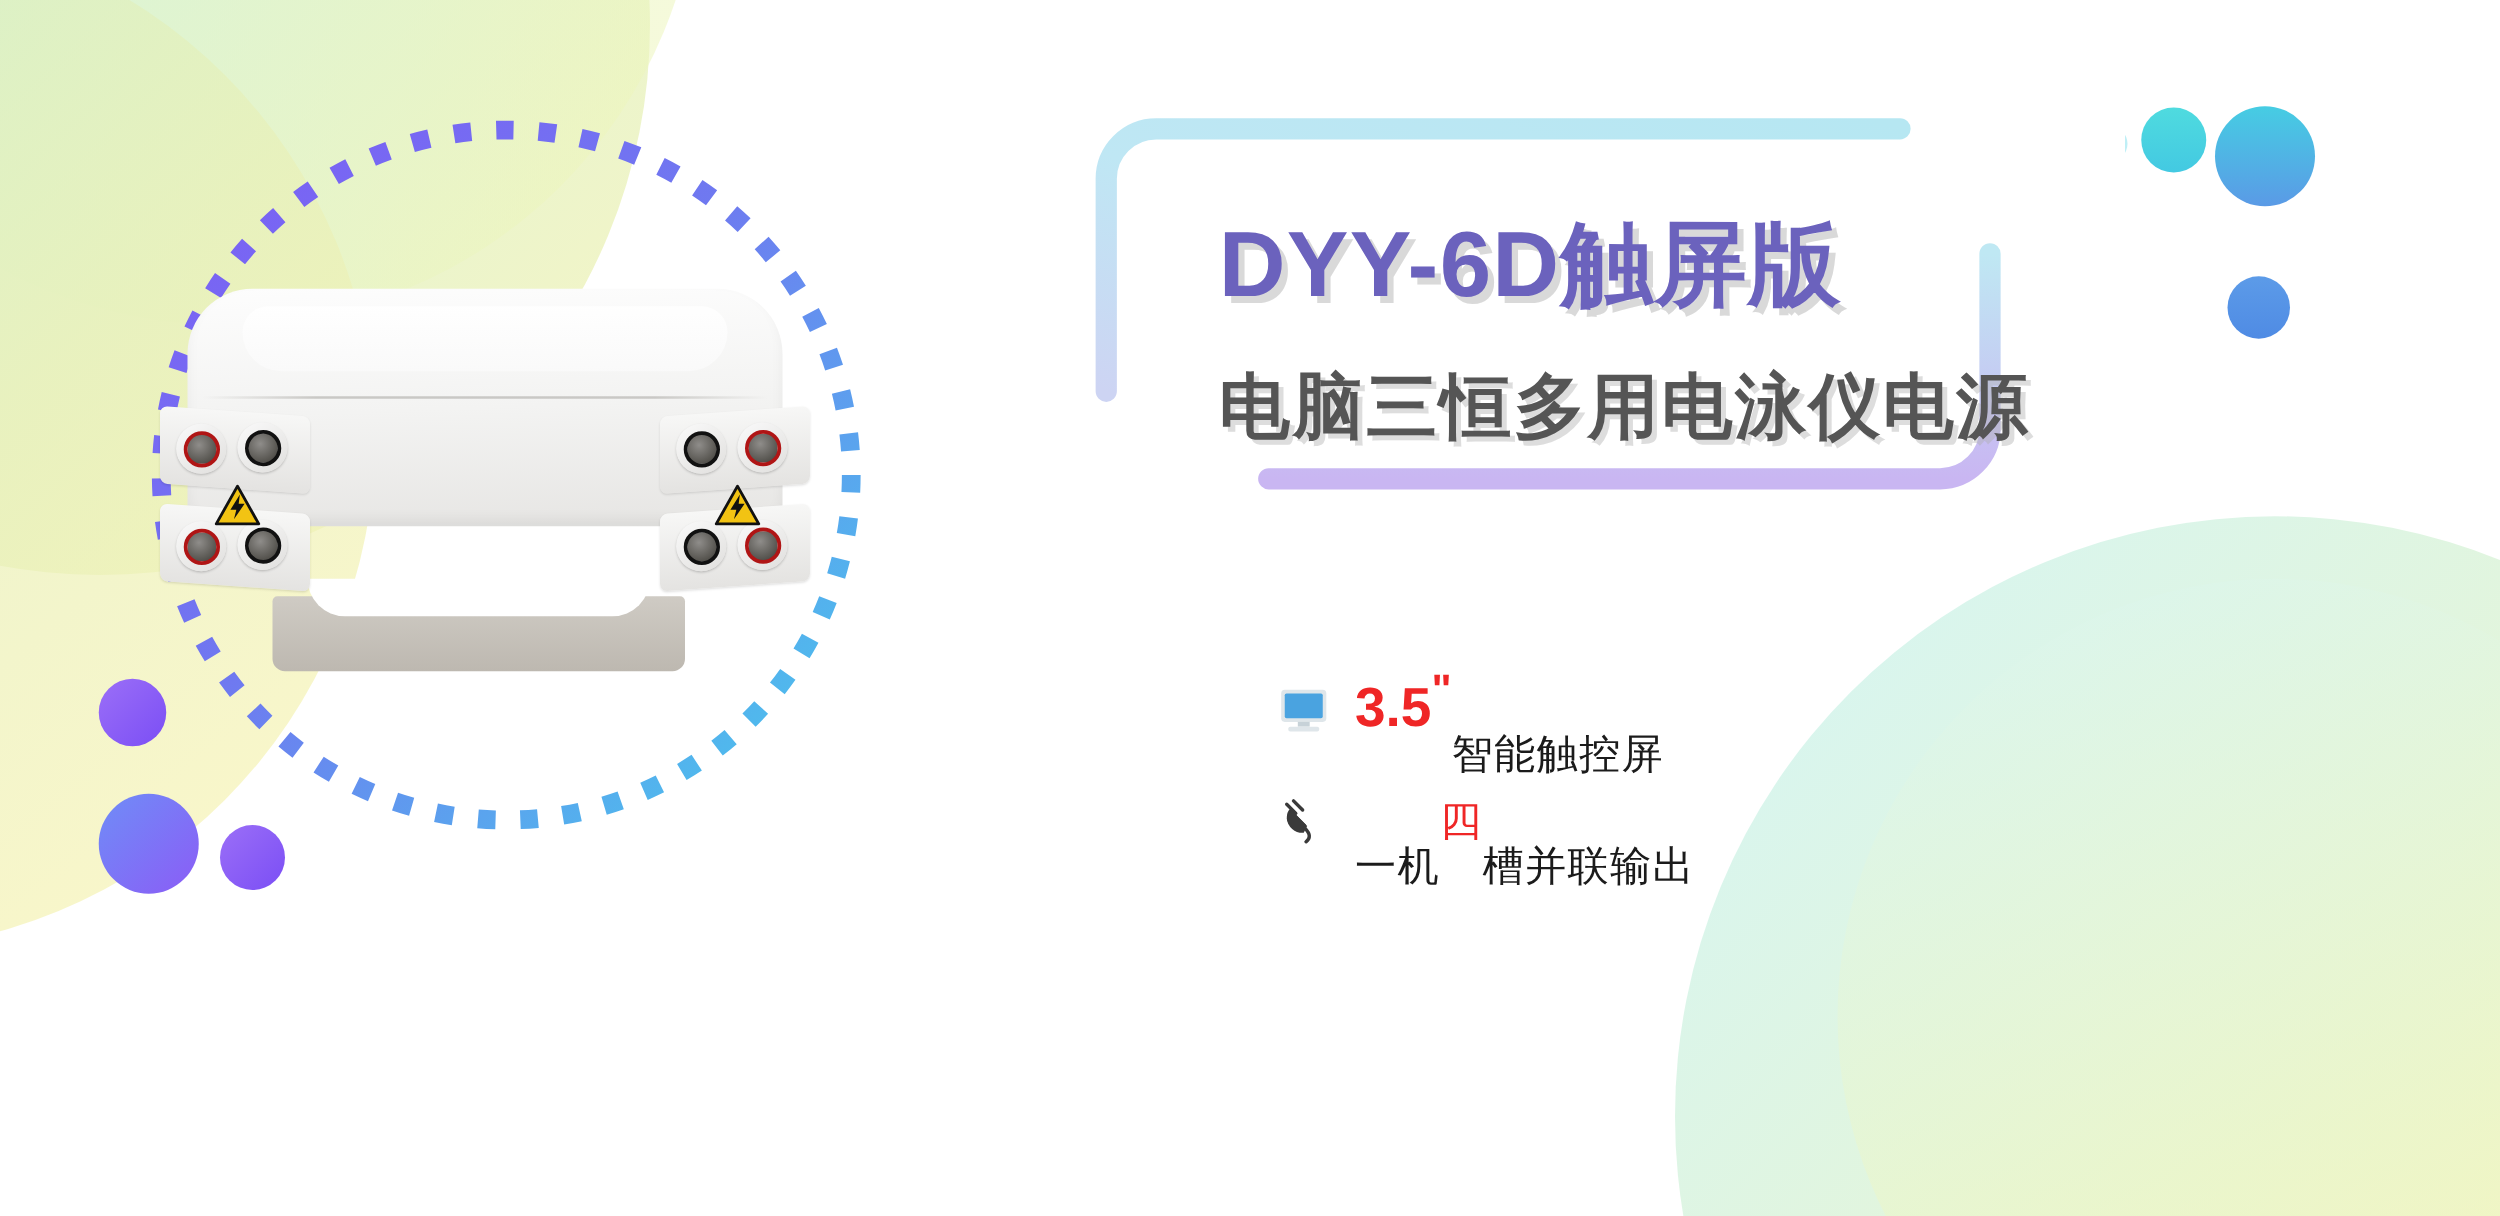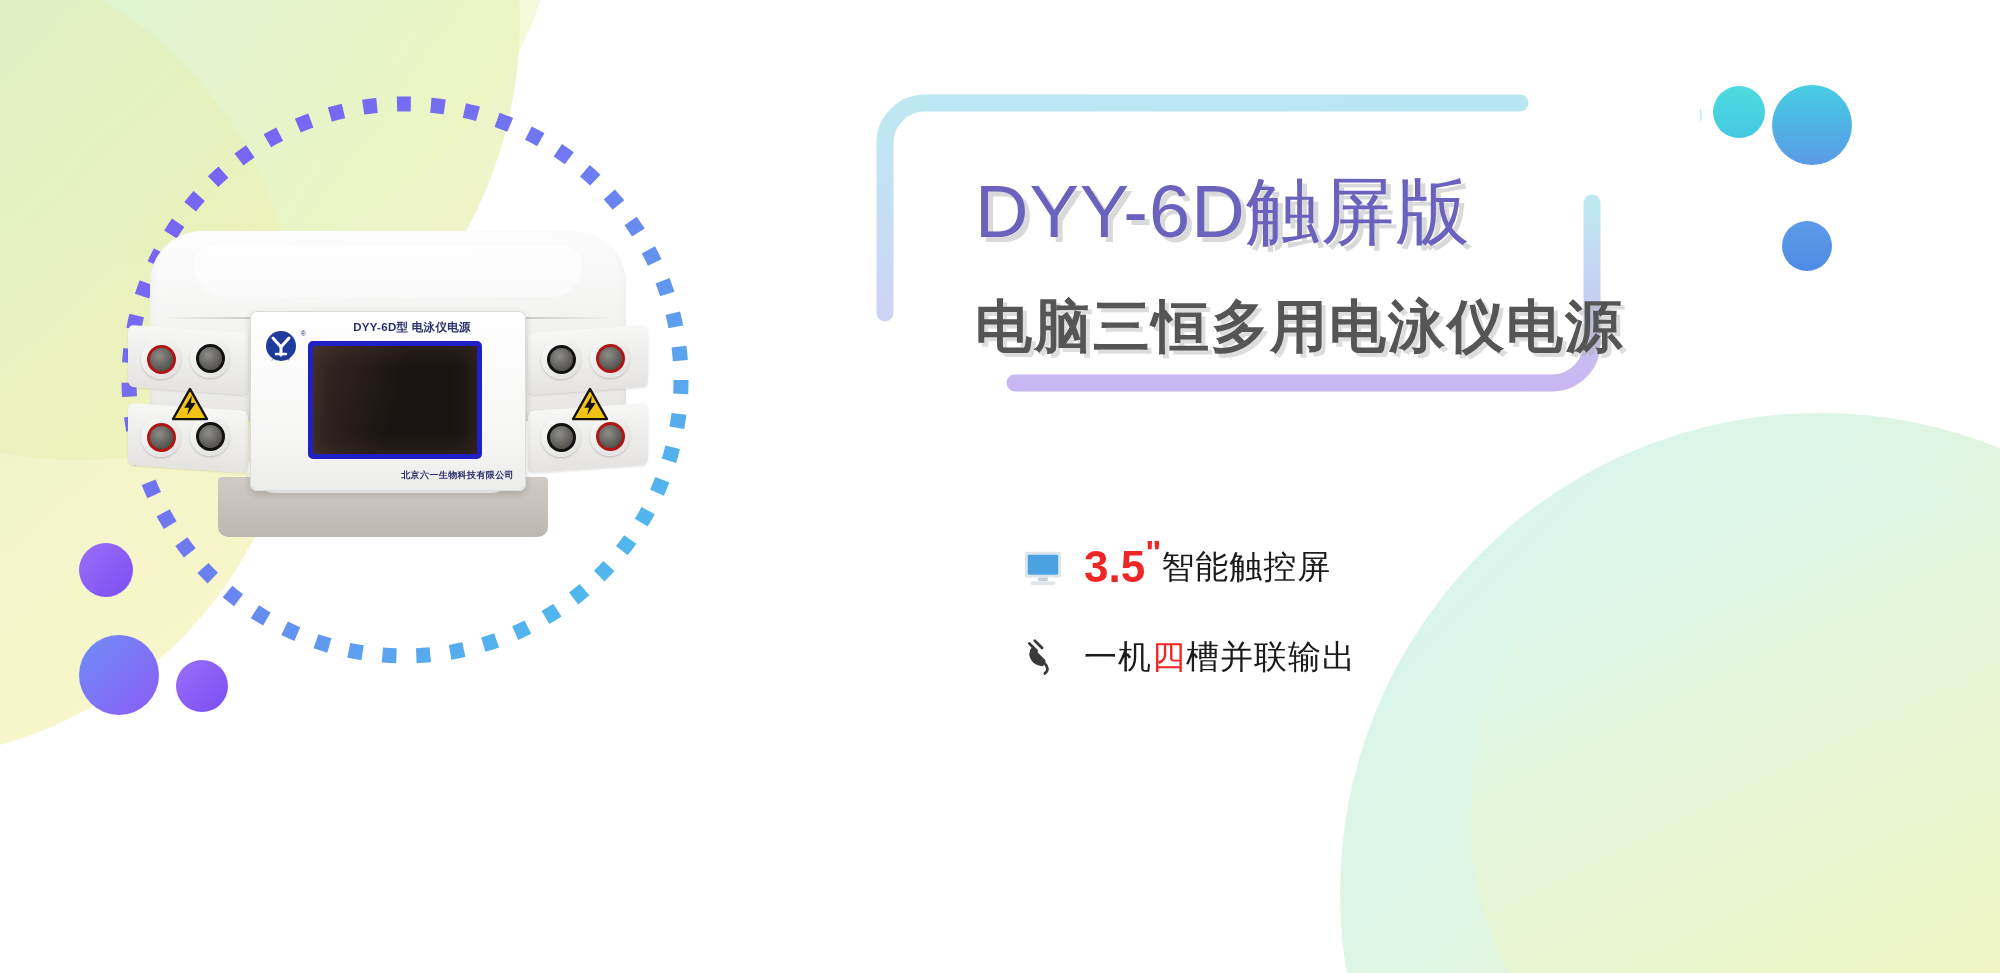--- a/index.html
+++ b/index.html
@@ -136,21 +136,21 @@
     font-size:9px; color:#2b2f6b; letter-spacing:.4px; font-weight:600;
   }
 
   
   .frame { position:absolute; left:920px; top:88px; width:760px; height:320px; }
   .frame svg { width:100%; height:100%; overflow:visible; }
 
   
   .title {
     position:absolute; left:975px; top:175px;
-    font-size:74px; font-weight:400; letter-spacing:1px; line-height:1;
+    font-size:74px; font-weight:700; letter-spacing:1px; line-height:1;
     color:#6b62bd; white-space:nowrap;
     text-shadow:5px 5px 0 rgba(170,170,170,.45);
   }
   .subtitle {
     position:absolute; left:975px; top:298px;
     font-size:57px; font-weight:700; letter-spacing:2px; line-height:1;
     color:#555555; white-space:nowrap;
     text-shadow:4px 4px 0 rgba(175,175,175,.42);
   }
 
@@ -166,21 +166,21 @@
   }
   .feat .big-num {
     color:#ef2626; font-size:44px; font-weight:700; letter-spacing:0;
     line-height:1; display:inline-block; vertical-align:baseline;
   }
   .feat .inch {
     color:#ef2626; font-size:34px; font-weight:700;
     position:relative; top:-12px; letter-spacing:0;
   }
   .feat .hl { color:#ef2626; }
-  .feat .txt { display:inline-block; }
+  .feat .txt { display:inline-block;margin-top:36px; }
 </style>
 </head>
 <body>
 
 <div id="stage">
 
   <div class="blob blob-tl-a"></div>
   <div class="blob blob-tl-c"></div>
   <div class="blob blob-tl-b"></div>
   <div class="blob blob-br-a"></div>
@@ -301,35 +301,20 @@
         </div>
       <div class="jack red p4">
           <i></i>
         </div>
       <svg class="hv-warn" viewBox="0 0 40 36">
         <polygon points="20,2 38,34 2,34" fill="#f2c313" stroke="#111" stroke-width="2.4" stroke-linejoin="round"></polygon>
         <path d="M22 9 L14 22 L19 22 L17 30 L26 17 L21 17 Z" fill="#111"></path>
       </svg>
     </div>
 
-    <div class="dev-face">
-      <div class="dev-model">DYY-6D型 电泳仪电源</div>
-      <div class="dev-logo">
-        <svg viewBox="0 0 34 34" style="width:34px;height:34px;">
-          <circle cx="17" cy="17" r="15" fill="#1f3c9c"></circle>
-          <path d="M9 9 L17 18 L25 9" stroke="#fff" stroke-width="3" fill="none" stroke-linecap="round"></path>
-          <path d="M17 18 L17 26" stroke="#fff" stroke-width="3" stroke-linecap="round"></path>
-          <path d="M12 25 L22 25" stroke="#fff" stroke-width="2.4" stroke-linecap="round"></path>
-        </svg>
-        <span class="r">®</span>
-        <span class="sub">六 一 牌</span>
-      </div>
-      <div class="dev-screen"></div>
-      <div class="dev-brand">北京六一生物科技有限公司</div>
-    </div>
   </div>
 
   <div class="title">DYY-6D触屏版</div>
   <div class="subtitle">电脑三恒多用电泳仪电源</div>
 
   <div class="features">
 
     <div class="feat">
       <span class="ico">
         <svg viewBox="0 0 44 40" width="42" height="38">

